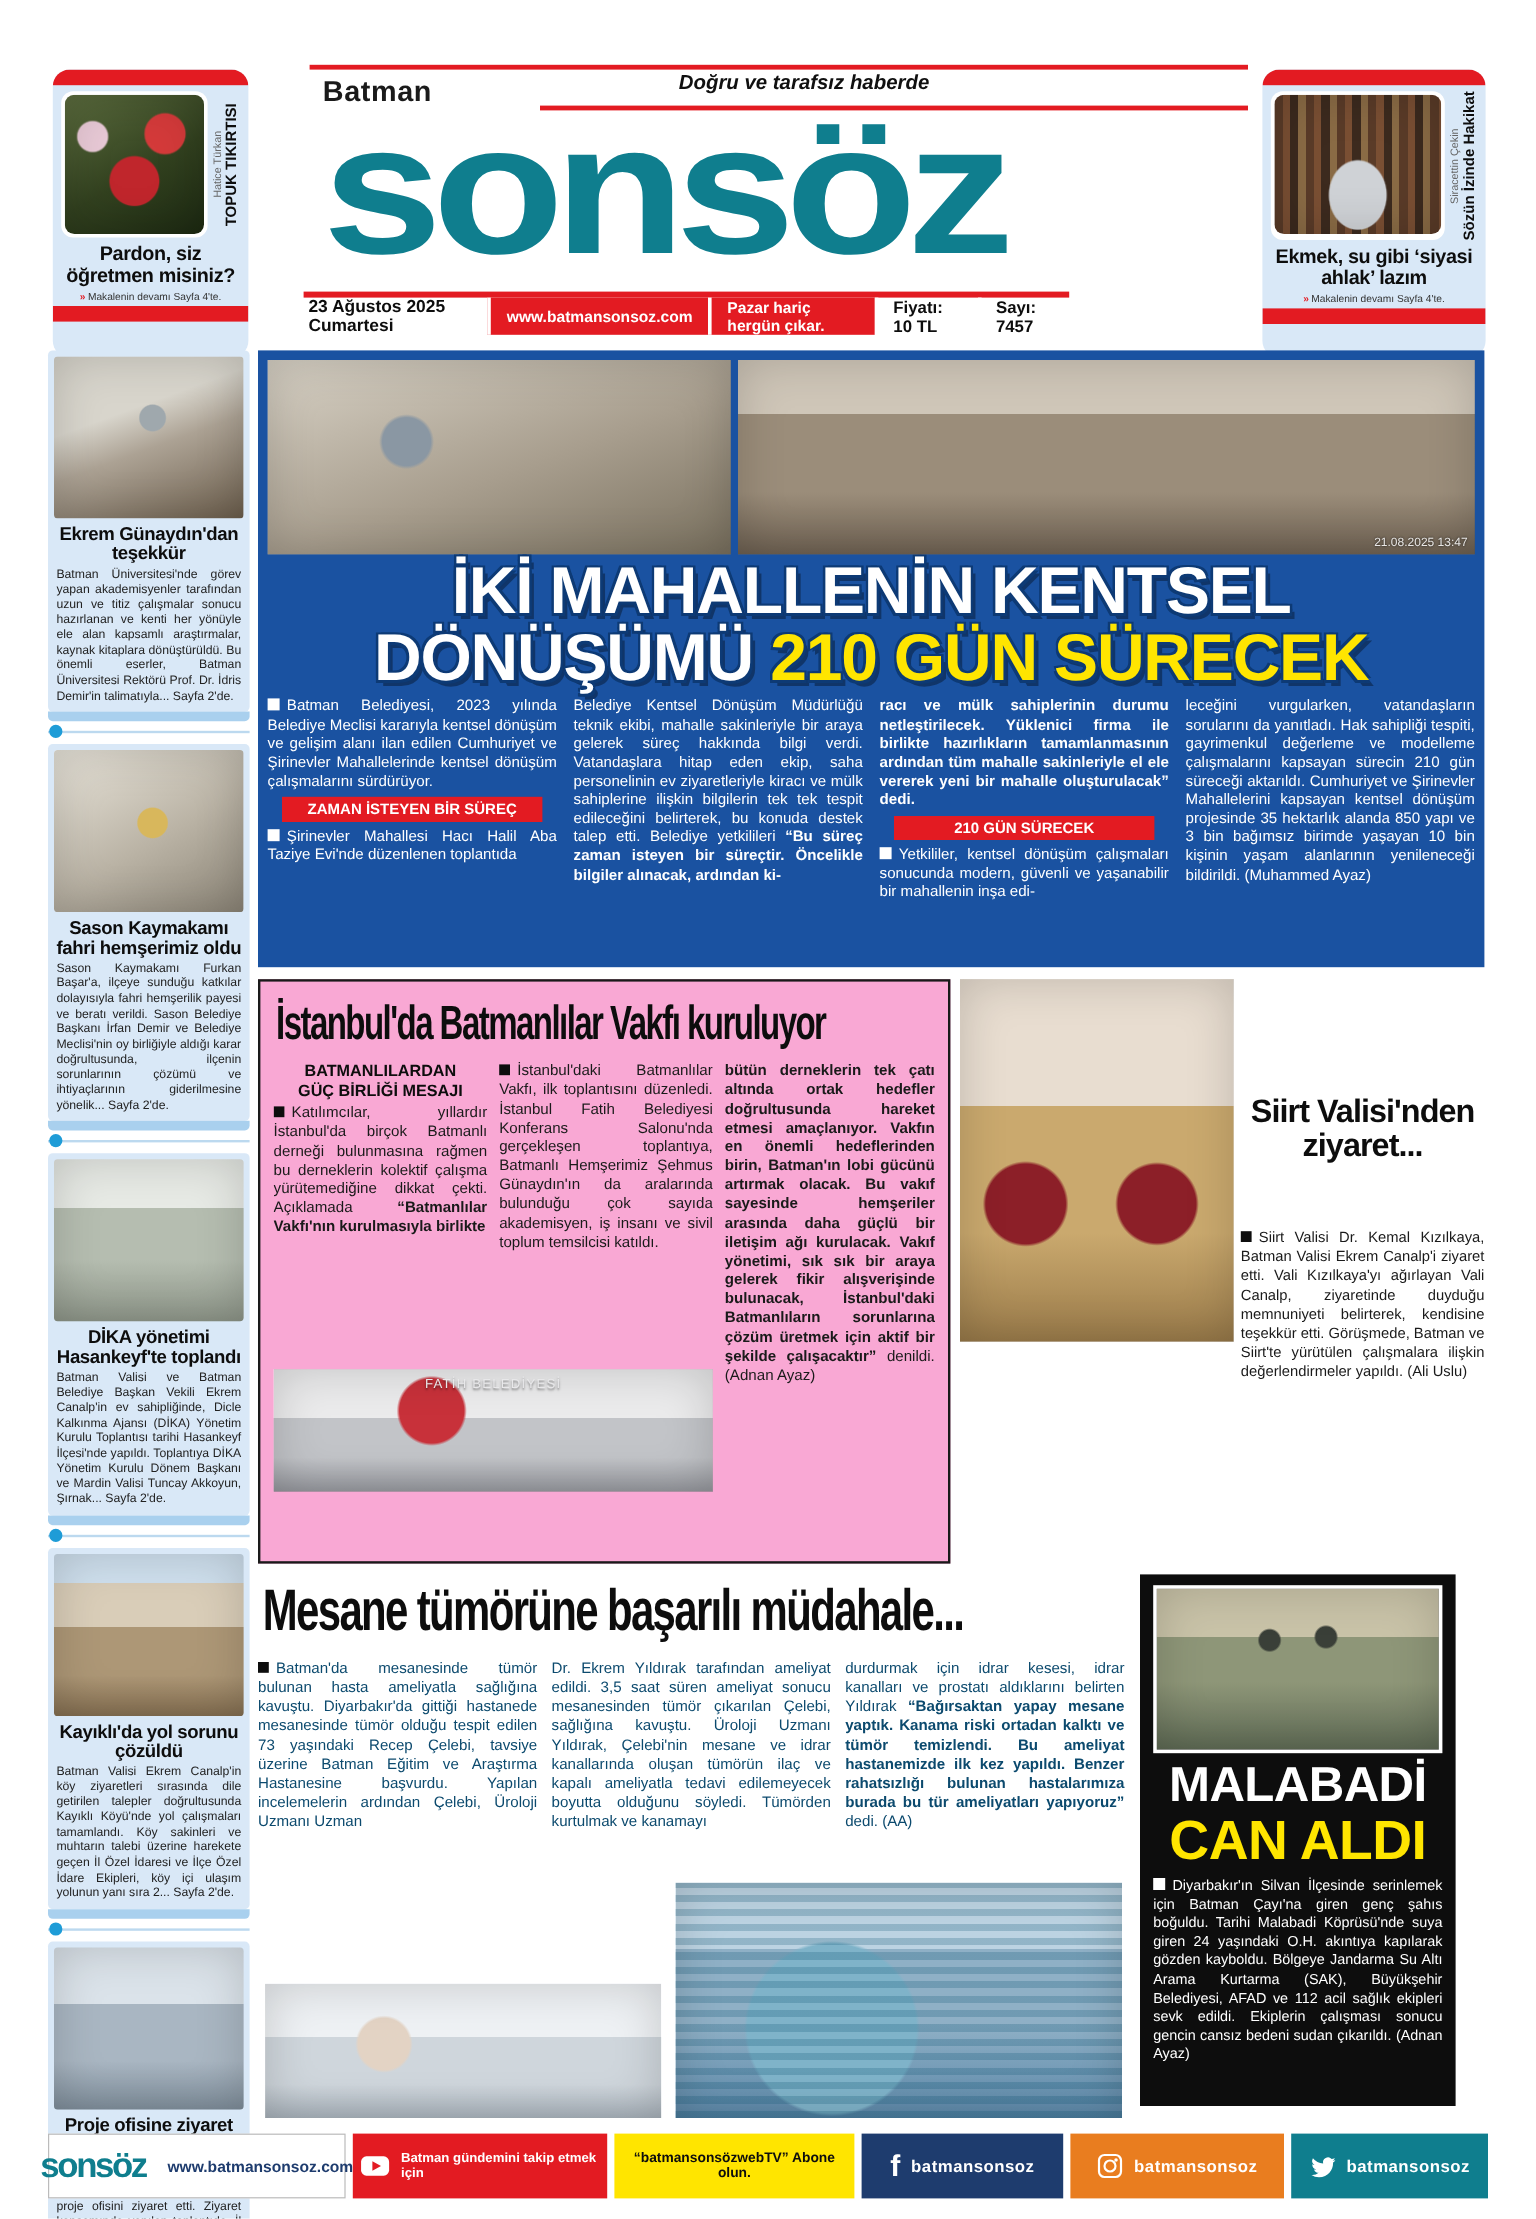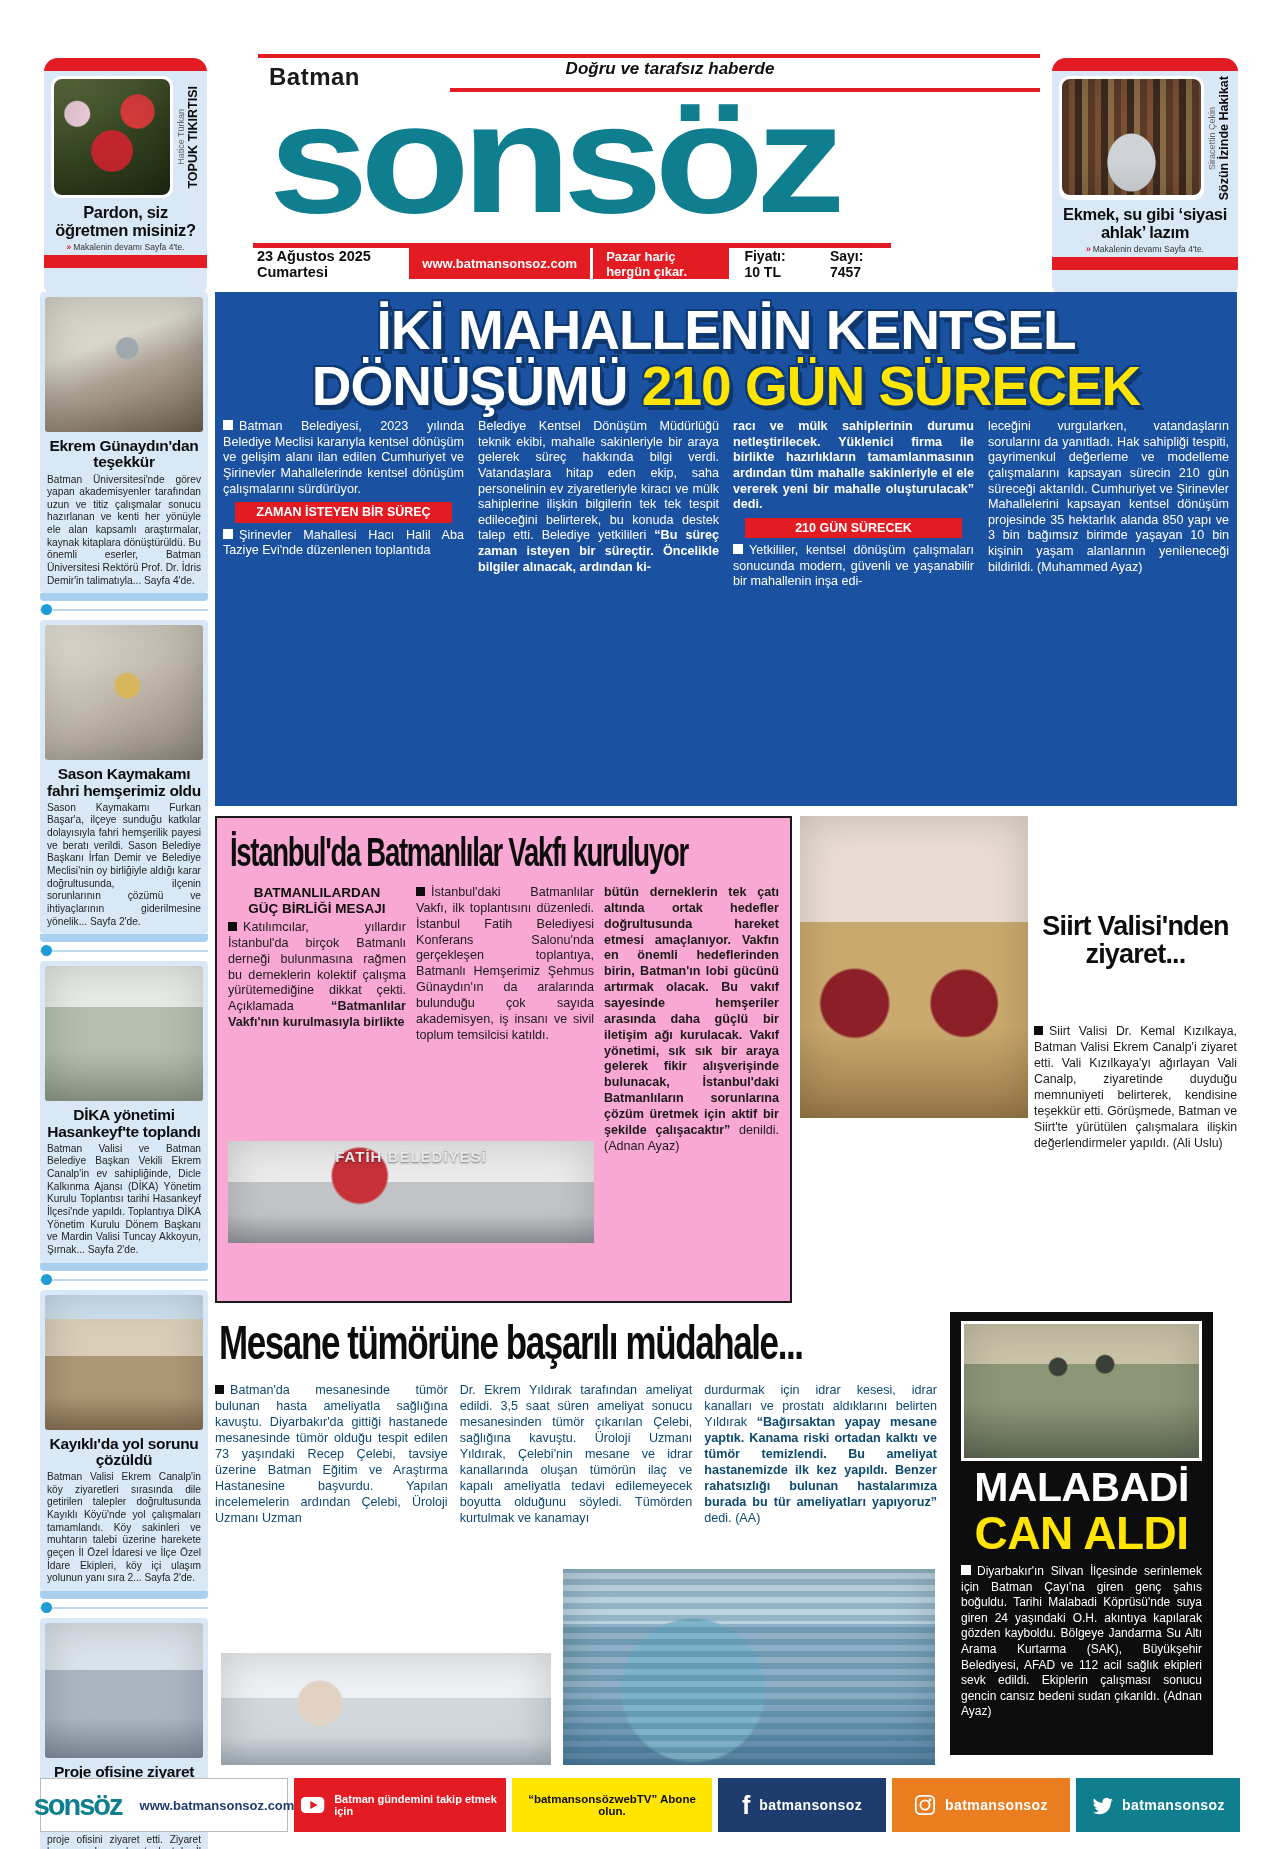--- a/index.html
+++ b/index.html
@@ -72,21 +72,21 @@
 
   
   .vakif{position:absolute;left:215px;top:816px;width:577px;height:487px;background:#f9a8d4;border:2px solid #1a1a1a;padding:8px 11px;}
   .v-head{font-size:32px;font-weight:800;letter-spacing:-1.5px;white-space:nowrap;transform:scale(.86,1.25);transform-origin:left center;color:#0d0d0d;margin:8px 0 14px 2px;}
   .v-cols{display:flex;gap:10px;}
   .v-left{width:366px;display:flex;flex-direction:column;}
   .v-textrow{display:flex;gap:10px;height:252px;overflow:hidden;}
   .v-col{flex:1;font-size:12.6px;line-height:1.26;color:#1a1a1a;text-align:justify;}
   .v-sub{font-weight:800;font-size:13.5px;text-align:center;line-height:1.15;margin-bottom:4px;color:#0d0d0d;}
   .v-photo{width:366px;height:102px;position:relative;margin-top:4px;}
-  .v-photo .cap{position:absolute;left:0;right:0;top:7px;text-align:center;font-size:15px;font-weight:700;color:#e8e8ea;letter-spacing:1px;text-shadow:0 1px 2px rgba(0,0,0,.5);}
+  .v-photo .cap{position:absolute;left:0;right:0;top:7px;text-align:center;font-size:11px;font-weight:400;color:#e8e8ea;letter-spacing:1px;text-shadow:0 1px 2px rgba(0,0,0,.5);}
   .v-col3{width:178px;font-size:12.6px;line-height:1.26;text-align:justify;color:#1a1a1a;}
 
   
   .siirt{position:absolute;left:800px;top:816px;width:437px;height:495px;}
   .si-photo{position:absolute;left:0;top:0;width:228px;height:302px;}
   .si-head{position:absolute;left:234px;top:96px;width:203px;text-align:center;font-size:27px;font-weight:800;line-height:1.05;letter-spacing:-.8px;color:#0d0d0d;}
   .si-body{position:absolute;left:234px;top:208px;width:203px;font-size:12.3px;line-height:1.3;text-align:justify;color:#1a1a1a;}
 
   
   .mesane{position:absolute;left:215px;top:1312px;width:722px;height:455px;}
@@ -189,21 +189,21 @@
     <div class="col-title">Ekmek, su gibi ‘siyasi ahlak’ lazım</div>
     <div class="more"><span class="arrow">»</span><span>Makalenin devamı Sayfa 4'te.</span></div>
     <div class="botbar"></div>
   </div>
 
   <div class="sidebar">
 
     <div class="scard">
       <div class="sphoto photo p-office"></div>
       <div class="stitle">Ekrem Günaydın'dan teşekkür</div>
-      <div class="sbody">Batman Üniversitesi'nde görev yapan akademisyenler tarafından uzun ve titiz çalışmalar sonucu hazırlanan ve kenti her yönüyle ele alan kapsamlı araştırmalar, kaynak kitaplara dönüştürüldü. Bu önemli eserler, Batman Üniversitesi Rektörü Prof. Dr. İdris Demir'in talimatıyla... Sayfa 4'de.</div>
+      <div class="sbody">Batman Üniversitesi'nde görev yapan akademisyenler tarafından uzun ve titiz çalışmalar sonucu hazırlanan ve kenti her yönüyle ele alan kapsamlı araştırmalar, kaynak kitaplara dönüştürüldü. Bu önemli eserler, Batman Üniversitesi Rektörü Prof. Dr. İdris Demir'in talimatıyla... Sayfa 2'de.</div>
     </div>
     <div class="sbar"></div>
     <div class="sep">
         <div class="sep-line"></div>
         <div class="sep-dot"></div>
       </div>
 
     <div class="scard">
       <div class="sphoto photo p-cert"></div>
       <div class="stitle">Sason Kaymakamı fahri hemşerimiz oldu</div>
@@ -239,20 +239,26 @@
 
     <div class="scard">
       <div class="sphoto photo p-ofis"></div>
       <div class="stitle">Proje ofisine ziyaret</div>
       <div class="sbody">Batman İl Özel İdaresi Genel Sekreter Yardımcısı Muhammed Şah Yiğit, Batman Valiliği bünyesinde faaliyet gösteren proje ofisini ziyaret etti. Ziyaret kapsamında yapılan toplantıda, İl Özel İdaresinin mevcut ve geleceğe dönük çalışma planları ile ilgili proje fikirleri ele alındı. Sayfa 3'te.</div>
     </div>
 
   </div>
 
   <div class="mainstory">
+    <div class="ms-photos">
+      <div class="ms-ph left photo p-meeting"></div>
+      <div class="ms-ph right photo p-crowd">
+        <span class="ms-stamp">21.08.2025 13:47</span>
+      </div>
+    </div>
     <div class="ms-head">
       <div>İKİ MAHALLENİN KENTSEL</div>
       <div><span>DÖNÜŞÜMÜ</span> <span class="yel">210 GÜN SÜRECEK</span></div>
     </div>
     <div class="ms-cols">
       <div class="ms-col">
         <p class="jtext"><span class="sqw"></span><span>Batman Belediyesi, 2023 yılında Belediye Meclisi kararıyla kentsel dönüşüm ve gelişim alanı ilan edilen Cumhuriyet ve Şirinevler Mahallelerinde kentsel dönüşüm çalışmalarını sürdürüyor.</span></p>
         <span class="badge">ZAMAN İSTEYEN BİR SÜREÇ</span>
         <p class="jtext"><span class="sqw"></span><span>Şirinevler Mahallesi Hacı Halil Aba Taziye Evi'nde düzenlenen toplantıda</span></p>
       </div>

